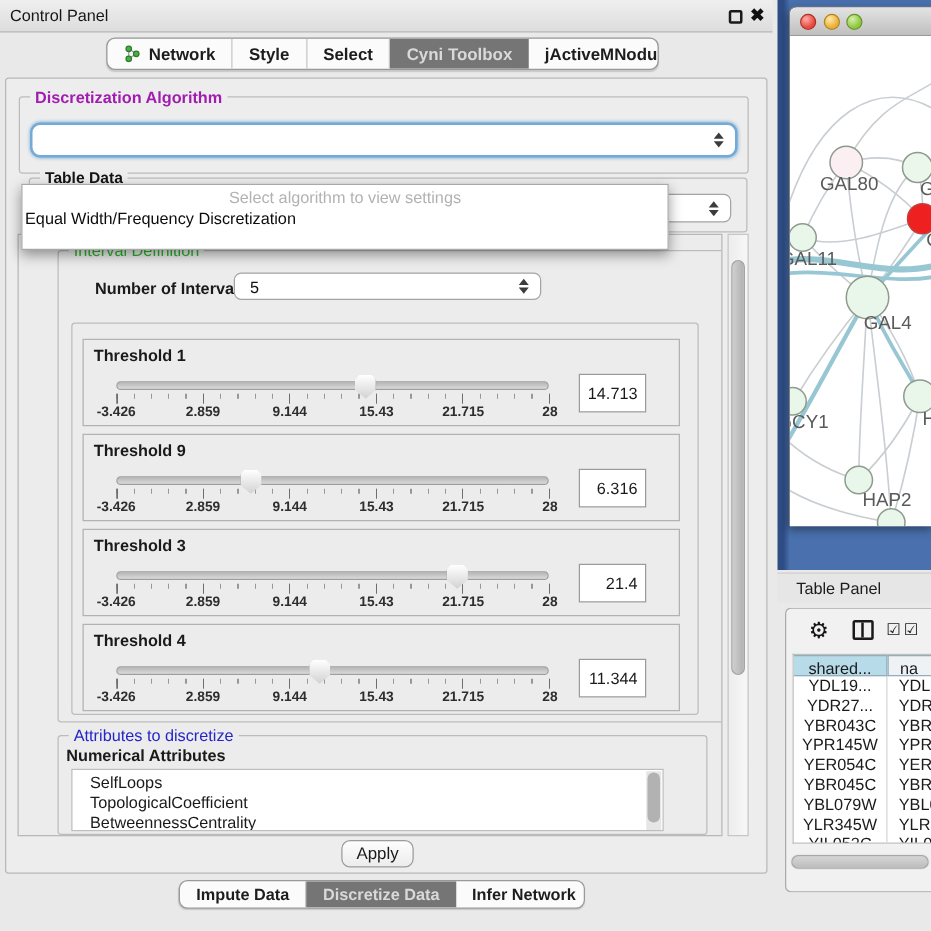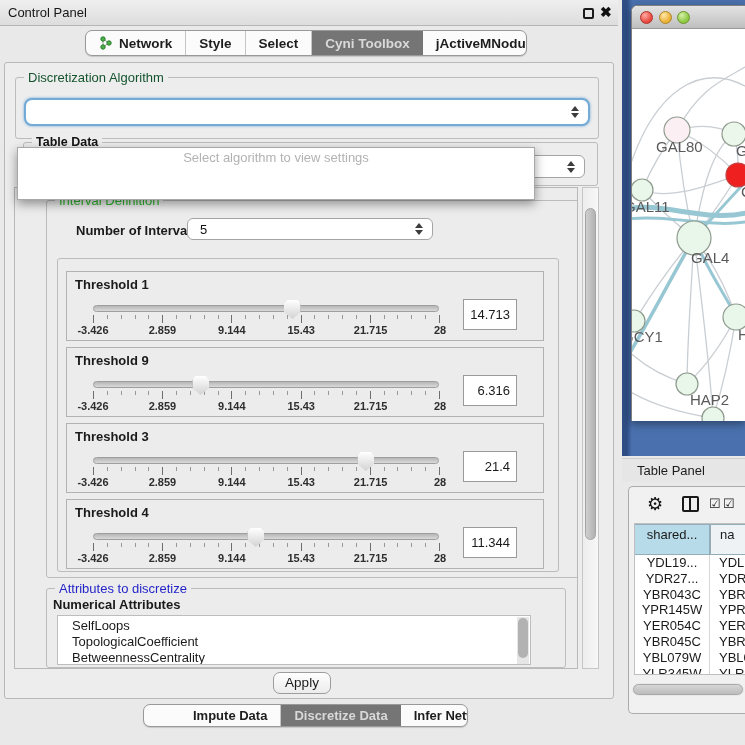--- a/index.html
+++ b/index.html
@@ -11,33 +11,33 @@
   #titlebar { left:0; top:0; width:618px; height:26px; background:linear-gradient(#efefef,#dddddd); border-bottom:1px solid #b6b6b6; }
   #titlebar .title { position:absolute; left:8px; top:0; line-height:25px; color:#161616; }
   #float-ic { position:absolute; left:583px; top:8px; width:11px; height:11px; border:2px solid #1a1a1a; border-radius:2px; }
   #close-ic { position:absolute; left:600px; top:4px; font-size:14px; font-weight:bold; color:#111; }
 
   .tabstrip { display:flex; background:#fbfbfb; border:1px solid #999; border-radius:7px; overflow:hidden; box-shadow:0 1px 1px rgba(0,0,0,.15); }
   .tabstrip .tab { display:flex; align-items:center; justify-content:center; gap:6px; padding:0 13px; font-weight:600; font-size:13.5px; color:#1d1d1d; border-right:1px solid #c6c6c6; white-space:nowrap; }
   .tabstrip .tab:last-child { border-right:none; }
   .tabstrip .tab.sel { background:#757575; color:#d9d9d9; border-right:none; }
   #top-tabs { left:85px; top:30px; width:442px; height:26px; }
-  #bottom-tabs { left:143px; top:704px; width:325px; height:23px;padding-left:36px; }
+  #bottom-tabs { left:143px; top:704px; width:325px; height:23px; }
   #bottom-tabs .tab { font-size:13px; }
 
   #net-ic { width:14px; height:14px; }
 
   #content-panel { left:4px; top:62px; width:610px; height:637px; background:#ededed; border:1px solid #b8b8b8; border-radius:3px; }
 
   .groupbox { position:absolute; border:1px solid #bcbcbc; border-radius:3px; }
   .grouptitle { position:absolute; top:-8px; left:8px; background:#ededed; padding:0 4px; font-size:13px; line-height:15px; white-space:nowrap; }
 
   
   #disc-group { left:10px; top:14px; width:584px; height:62px; }
-  #disc-group .grouptitle { color:#14532d; font-weight:normal; }
+  #disc-group .grouptitle { color:#a21caf; font-weight:bold; }
   #algo-combo { position:absolute; left:8px; top:20px; width:566px; height:28px; background:#fff; border:2px solid #74aad6; border-radius:8px; box-shadow:0 0 3px #74aad6; }
   #algo-popup { left:12px; top:84px; width:518px; height:53px; background:#fff; border:1px solid #a8a8a8; box-shadow:0 4px 10px rgba(0,0,0,.4); z-index:50; padding-top:1px; }
   #algo-popup .prompt { text-align:center; color:#b2b2b2; line-height:17px; }
   #algo-popup .opt { line-height:17px; padding-left:2px; color:#0c0c0c; }
   #algo-popup .opt.bold { font-weight:bold; }
 
   
   #tabledata-group { left:18px; top:79px; width:575px; height:44px; }
   #tabledata-group .grouptitle { color:#141414; font-weight:bold; font-size:12.5px; }
   .combo { position:absolute; background:#fff; border:1px solid #a4a4a4; border-radius:6px; }
@@ -100,21 +100,21 @@
   #tbl-toolbar { position:absolute; left:0; top:0; right:0; height:34px; }
   #gear-ic { position:absolute; left:18px; top:6px; font-size:18px; color:#151515; }
   #cols-ic { position:absolute; left:53px; top:9px; width:17px; height:16px; border:2px solid #1a1a1a; border-radius:2px; }
   #cols-ic:before { content:""; position:absolute; left:5px; top:0; width:2px; height:12px; background:#1a1a1a; }
   .chk-ic { position:absolute; top:9px; font-size:13px; color:#1a1a1a; }
   #chk1 { left:80px; } #chk2 { left:94px; }
   #tbl { position:absolute; left:5px; top:36px; width:112px; height:152px; background:#fff; border:1px solid #bfbfbf; border-right:none; overflow:hidden; }
   .trow { display:grid; grid-template-columns:75px 1fr; }
   .trow .c { line-height:15.8px; height:15.8px; overflow:hidden; white-space:nowrap; border-right:1px solid #d6d6d6; text-align:center; }
   .trow .c2 { text-align:left; padding-left:9px; border-right:none; }
-  #tbl-head .c { background:#b7dbe9; border:1px solid #93aeb9; border-left:none; height:31px; line-height:20px; }
+  #tbl-head .c { background:#b7dbe9; border:1px solid #93aeb9; border-left:none; height:17px; line-height:20px; }
   #tbl-head .c2 { background:#eef2f4; border-left:1px solid #93aeb9; border-right:none; }
   #hscroll { position:absolute; left:3px; top:196px; width:112px; height:13px; background:#e9e9e9; border-radius:7px; }
   #hscroll .thumb { position:absolute; left:1px; top:1px; width:110px; height:11px; border-radius:6px; background:linear-gradient(#d6d6d6,#bdbdbd); border:1px solid #a8a8a8; }
 
   svg text { font-family:"Liberation Sans", sans-serif; }
 </style>
 </head>
 <body>
 
 <div class="abs" id="titlebar">
@@ -153,20 +153,21 @@
 
   <div class="groupbox" id="disc-group">
     <span class="grouptitle">Discretization Algorithm</span>
     <div id="algo-combo">
         <span class="spinner"></span>
       </div>
   </div>
 
   <div class="abs" id="algo-popup">
     <div class="prompt">Select algorithm to view settings</div>
+    <div class="opt">Equal Width/Frequency Discretization</div>
   </div>
 
   <div class="groupbox" id="tabledata-group">
     <span class="grouptitle">Table Data</span>
     <div class="combo" id="tabledata-combo">
       <span class="cv">galFiltered.sif default node</span>
       <span class="spinner"></span>
     </div>
   </div>
 

